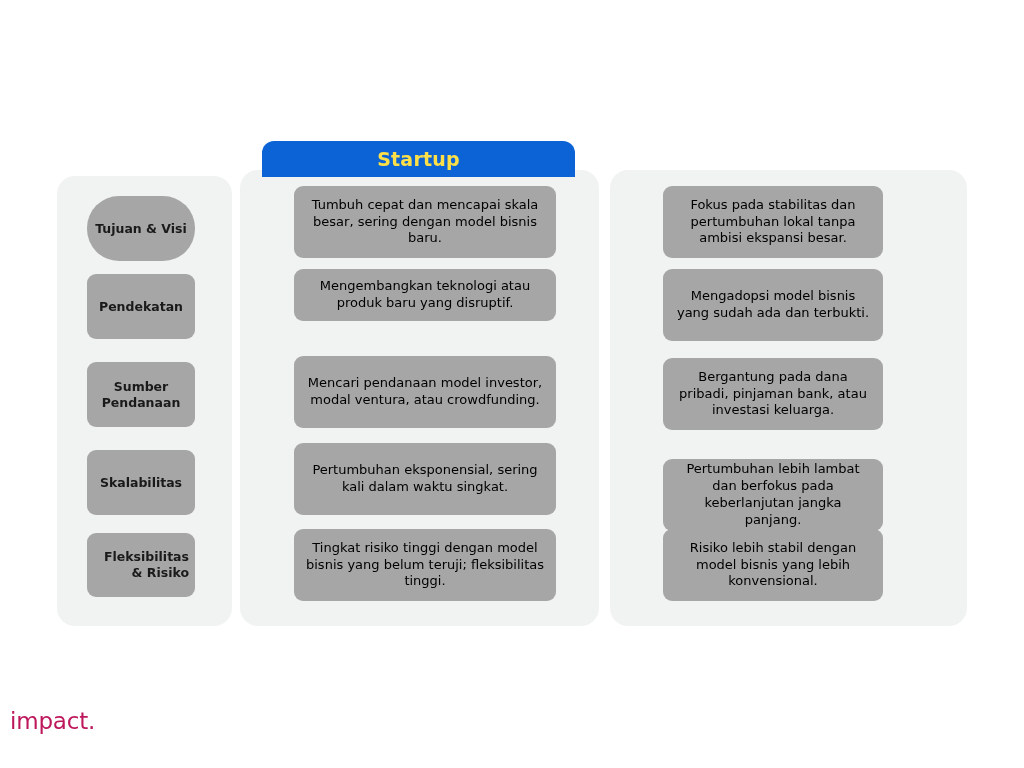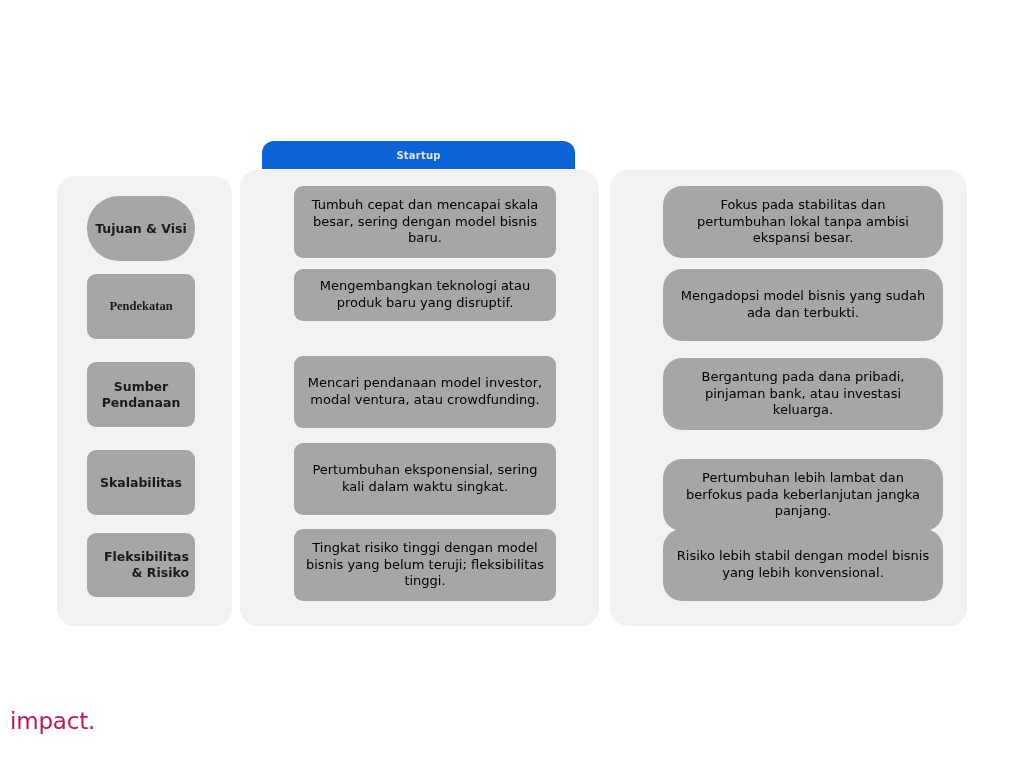--- a/index.html
+++ b/index.html
@@ -27,25 +27,25 @@
     border-radius: 18px;
   }
 
   #panel-labels  { left: 57px;  top: 176px; width: 175px; height: 450px; }
   #panel-startup { left: 240px; top: 170px; width: 359px; height: 456px; }
   #panel-usaha   { left: 610px; top: 170px; width: 357px; height: 456px; }
 
   
   .col-header {
     position: absolute;
-    height: 28px;
+    height: 36px;
     background: #0b63d6;
     border-radius: 12px 12px 0 0;
-    color: #e5e5e5;
-    font-size: 10px;
+    color: #fde047;
+    font-size: 19px;
     font-weight: bold;
     letter-spacing: 0.2px;
     display: flex;
     align-items: center;
     justify-content: center;
   }
 
   #header-startup { left: 262px; top: 141px; width: 313px; }
   #header-usaha   { left: 632px; top: 141px; width: 313px; }
 
@@ -76,21 +76,21 @@
     font-size: 13px;
     line-height: 1.3;
     text-align: center;
     display: flex;
     align-items: center;
     justify-content: center;
     padding: 6px 12px;
   }
 
   .col-startup .cell { left: 294px; width: 262px; }
-  .col-usaha   .cell { left: 663px; width: 280px; border-radius: 19px; }
+  .col-usaha   .cell { left: 663px; width: 220px; }
 
   
   #brand {
     position: absolute;
     left: 10px;
     top: 708px;
     font-size: 23px;
     font-weight: 500;
     color: #be185d;
     letter-spacing: -0.2px;
@@ -105,21 +105,21 @@
   <div class="panel" id="panel-labels"></div>
   <div class="panel" id="panel-startup"></div>
   <div class="panel" id="panel-usaha"></div>
 
   <div class="col-header" id="header-startup">
     <span>Startup</span>
   </div>
 
   <div class="col-labels">
     <div class="label-chip" style="top:196px;height:65px;border-radius:32px;">Tujuan &amp; Visi</div>
-    <div class="label-chip" style="top:274px;height:65px;font-family:Liberation Serif, serif;">Pendekatan</div>
+    <div class="label-chip" style="top:274px;height:65px;">Pendekatan</div>
     <div class="label-chip" style="top:362px;height:65px;">Sumber Pendanaan</div>
     <div class="label-chip" style="top:450px;height:65px;">Skalabilitas</div>
     <div class="label-chip" style="top:533px;height:64px;text-align:right;">Fleksibilitas &amp; Risiko</div>
   </div>
 
   <div class="col-startup">
     <div class="cell" style="top:186px;height:72px;">Tumbuh cepat dan mencapai skala besar, sering dengan model bisnis baru.</div>
     <div class="cell" style="top:269px;height:52px;">Mengembangkan teknologi atau produk baru yang disruptif.</div>
     <div class="cell" style="top:356px;height:72px;">Mencari pendanaan model investor, modal ventura, atau crowdfunding.</div>
     <div class="cell" style="top:443px;height:72px;">Pertumbuhan eksponensial, sering kali dalam waktu singkat.</div>

